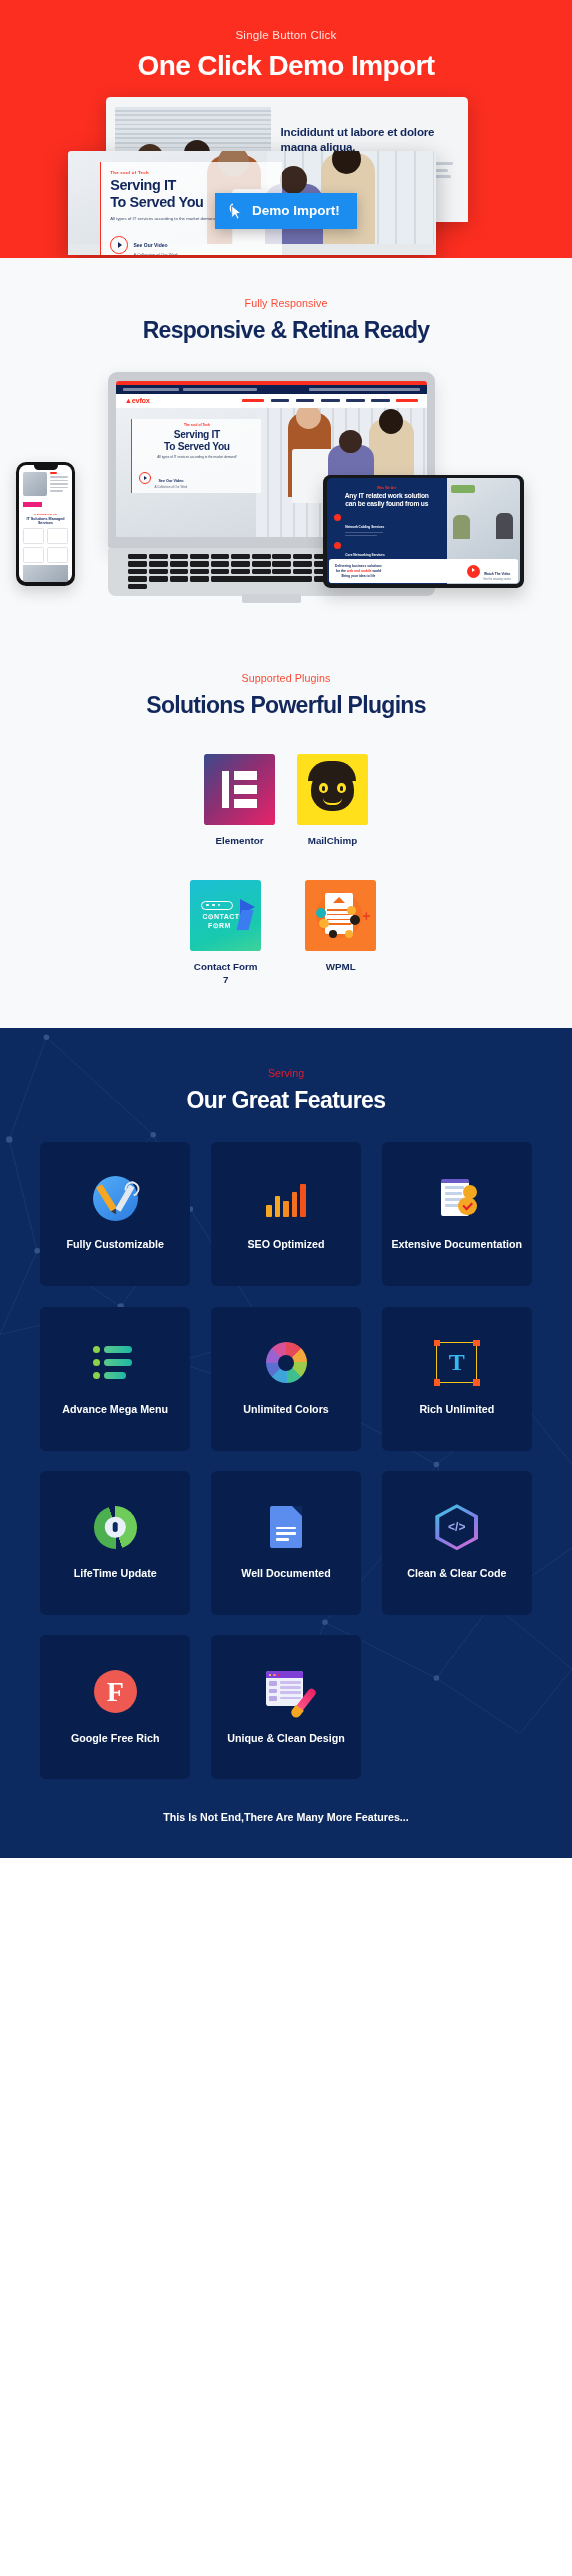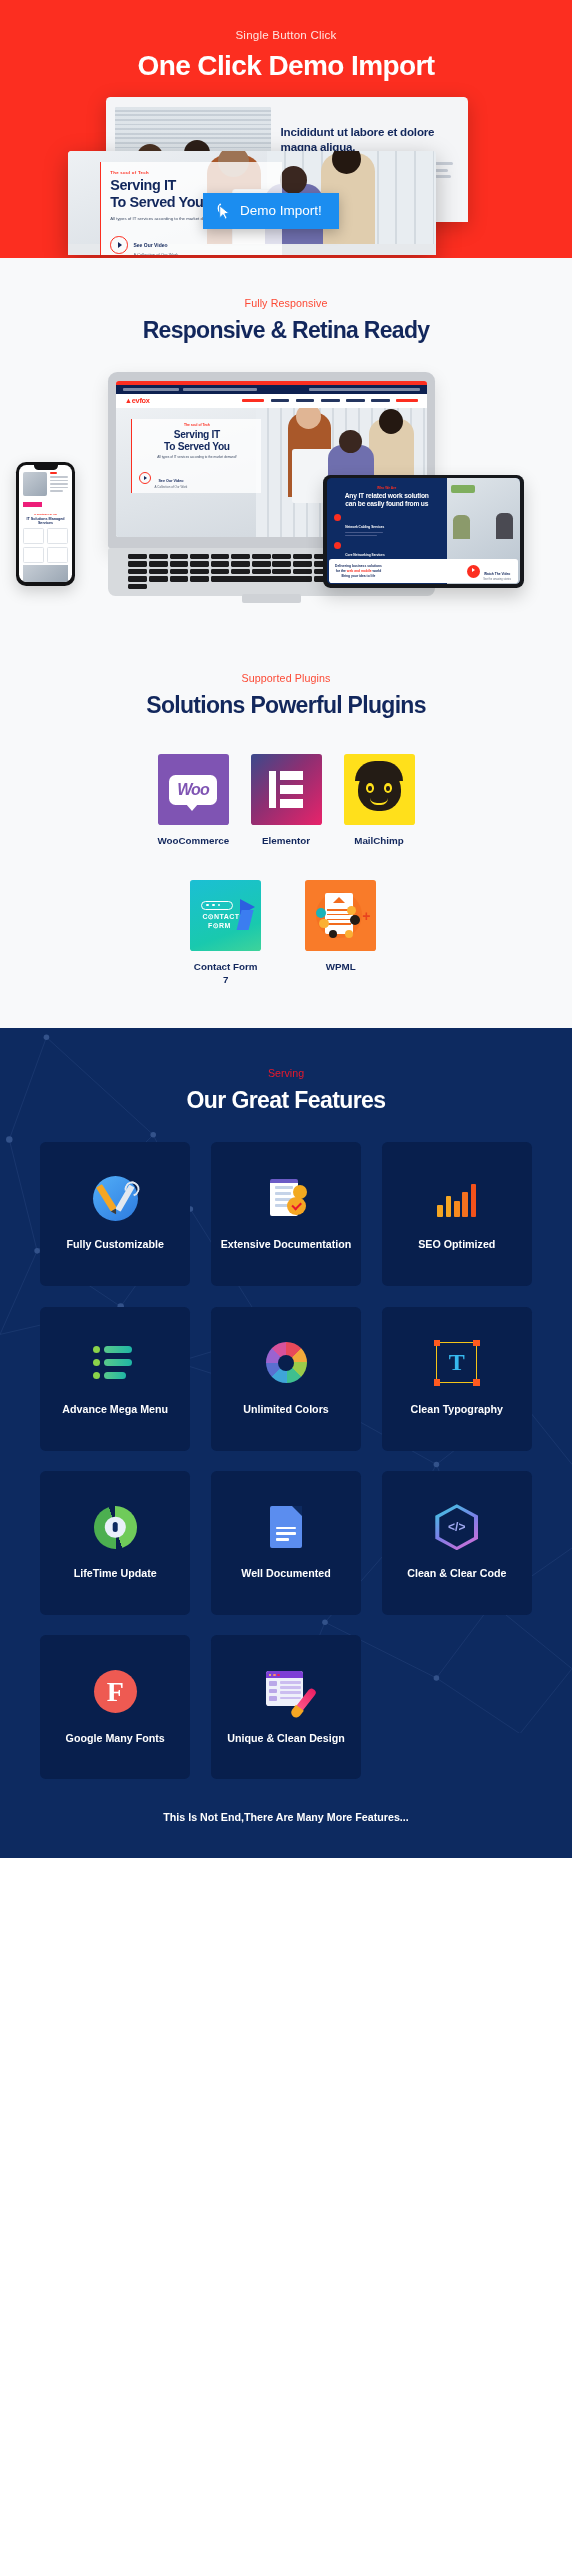--- a/index.html
+++ b/index.html
@@ -168,26 +168,26 @@
   .mf-play::after{
     content:""; position:absolute; left:6.5px; top:5.1px;
     border-left:4.6px solid #12275c;
     border-top:3.3px solid transparent; border-bottom:3.3px solid transparent;
   }
   .mf-vt1{ color:#12275c; font-size:5px; font-weight:bold;}
   .mf-vt2{ color:#5a6578; font-size:4.1px; margin-top:1.9px;}
 
   
   .demo-btn{
-    position:absolute; left:203px; top:96px;
+    position:absolute; left:215px; top:96px;
     background:#1B8DF0;
     color:#fff;
     display:flex; align-items:center; gap:7.4px;
     padding:8.4px 16.7px 8.4px 13px;
-    font-size:13.5px; font-weight:normal;
+    font-size:13.5px; font-weight:bold;
     border:none; cursor:pointer;
     box-shadow:0 3.7px 13px rgba(0,0,0,.25);
     z-index:9;
   }
   .cursor-ic{ width:16.7px; height:18.6px; position:relative; display:block;}
 
   
   .sec-responsive{
     background:#F8F9FA; width:572px; padding:39px 0 32px; text-align:center;
   }
@@ -732,28 +732,20 @@
         </div>
       </div>
     </div>
   </section>
 
   <section class="sec-plugins">
     <div class="eyebrow-red">Supported Plugins</div>
     <h2 class="sec-h2">Solutions Powerful Plugins</h2>
 
     <div class="plug-row">
-      <div class="plug">
-        <div class="plug-box bg-woo">
-          <div class="woo-bubble">
-              <span>Woo</span>
-            </div>
-        </div>
-        <div class="plug-label">WooCommerce</div>
-      </div>
 
       <div class="plug">
         <div class="plug-box bg-elem">
           <div class="elem-mark">
               <span class="bar"></span>
               <span class="rows">
                 <i></i>
                 <i></i>
                 <i></i>
               </span>
@@ -865,45 +857,45 @@
               <span class="pen"></span>
               <span class="wr"></span>
             </div>
         </div>
         <div class="feat-lbl">Fully Customizable</div>
       </div>
 
 
       <div class="feat-card">
         <div class="feat-ico">
+          <div class="ic-seo">
+              <i></i>
+              <i></i>
+              <i></i>
+              <i></i>
+              <i></i>
+            </div>
+        </div>
+        <div class="feat-lbl">SEO Optimized</div>
+      </div>
+
+      <div class="feat-card">
+        <div class="feat-ico">
           <div class="ic-doc">
               <span class="pg">
                 <i></i>
                 <i></i>
                 <i></i>
                 <i></i>
               </span>
               <span class="gear"></span>
               <span class="badge"></span>
             </div>
         </div>
         <div class="feat-lbl">Extensive Documentation</div>
-      </div>
-
-      <div class="feat-card">
-        <div class="feat-ico">
-          <div class="ic-seo">
-              <i></i>
-              <i></i>
-              <i></i>
-              <i></i>
-              <i></i>
-            </div>
-        </div>
-        <div class="feat-lbl">SEO Optimized</div>
       </div>
 
       <div class="feat-card">
         <div class="feat-ico">
           <div class="ic-menu">
             <span class="row">
                 <span class="dot"></span>
                 <span class="bar"></span>
               </span>
             <span class="row">
@@ -929,21 +921,21 @@
       <div class="feat-card">
         <div class="feat-ico">
           <div class="ic-typo">
               <i></i>
               <i></i>
               <i></i>
               <i></i>
               <span>T</span>
             </div>
         </div>
-        <div class="feat-lbl">Clean Typography</div>
+        <div class="feat-lbl">Rich Unlimited</div>
       </div>
 
       <div class="feat-card">
         <div class="feat-ico">
           <div class="ic-life">
               <span class="cen"></span>
             </div>
         </div>
         <div class="feat-lbl">LifeTime Update</div>
       </div>
@@ -968,21 +960,21 @@
         </div>
         <div class="feat-lbl">Clean &amp; Clear Code</div>
       </div>
 
       <div class="feat-card">
         <div class="feat-ico">
           <div class="ic-font">
               <span>F</span>
             </div>
         </div>
-        <div class="feat-lbl">Google Many Fonts</div>
+        <div class="feat-lbl">Google Free Rich</div>
       </div>
 
       <div class="feat-card">
         <div class="feat-ico">
           <div class="ic-unique">
             <span class="win">
               <span class="bar">
                   <i></i>
                   <i></i>
                   <i></i>

